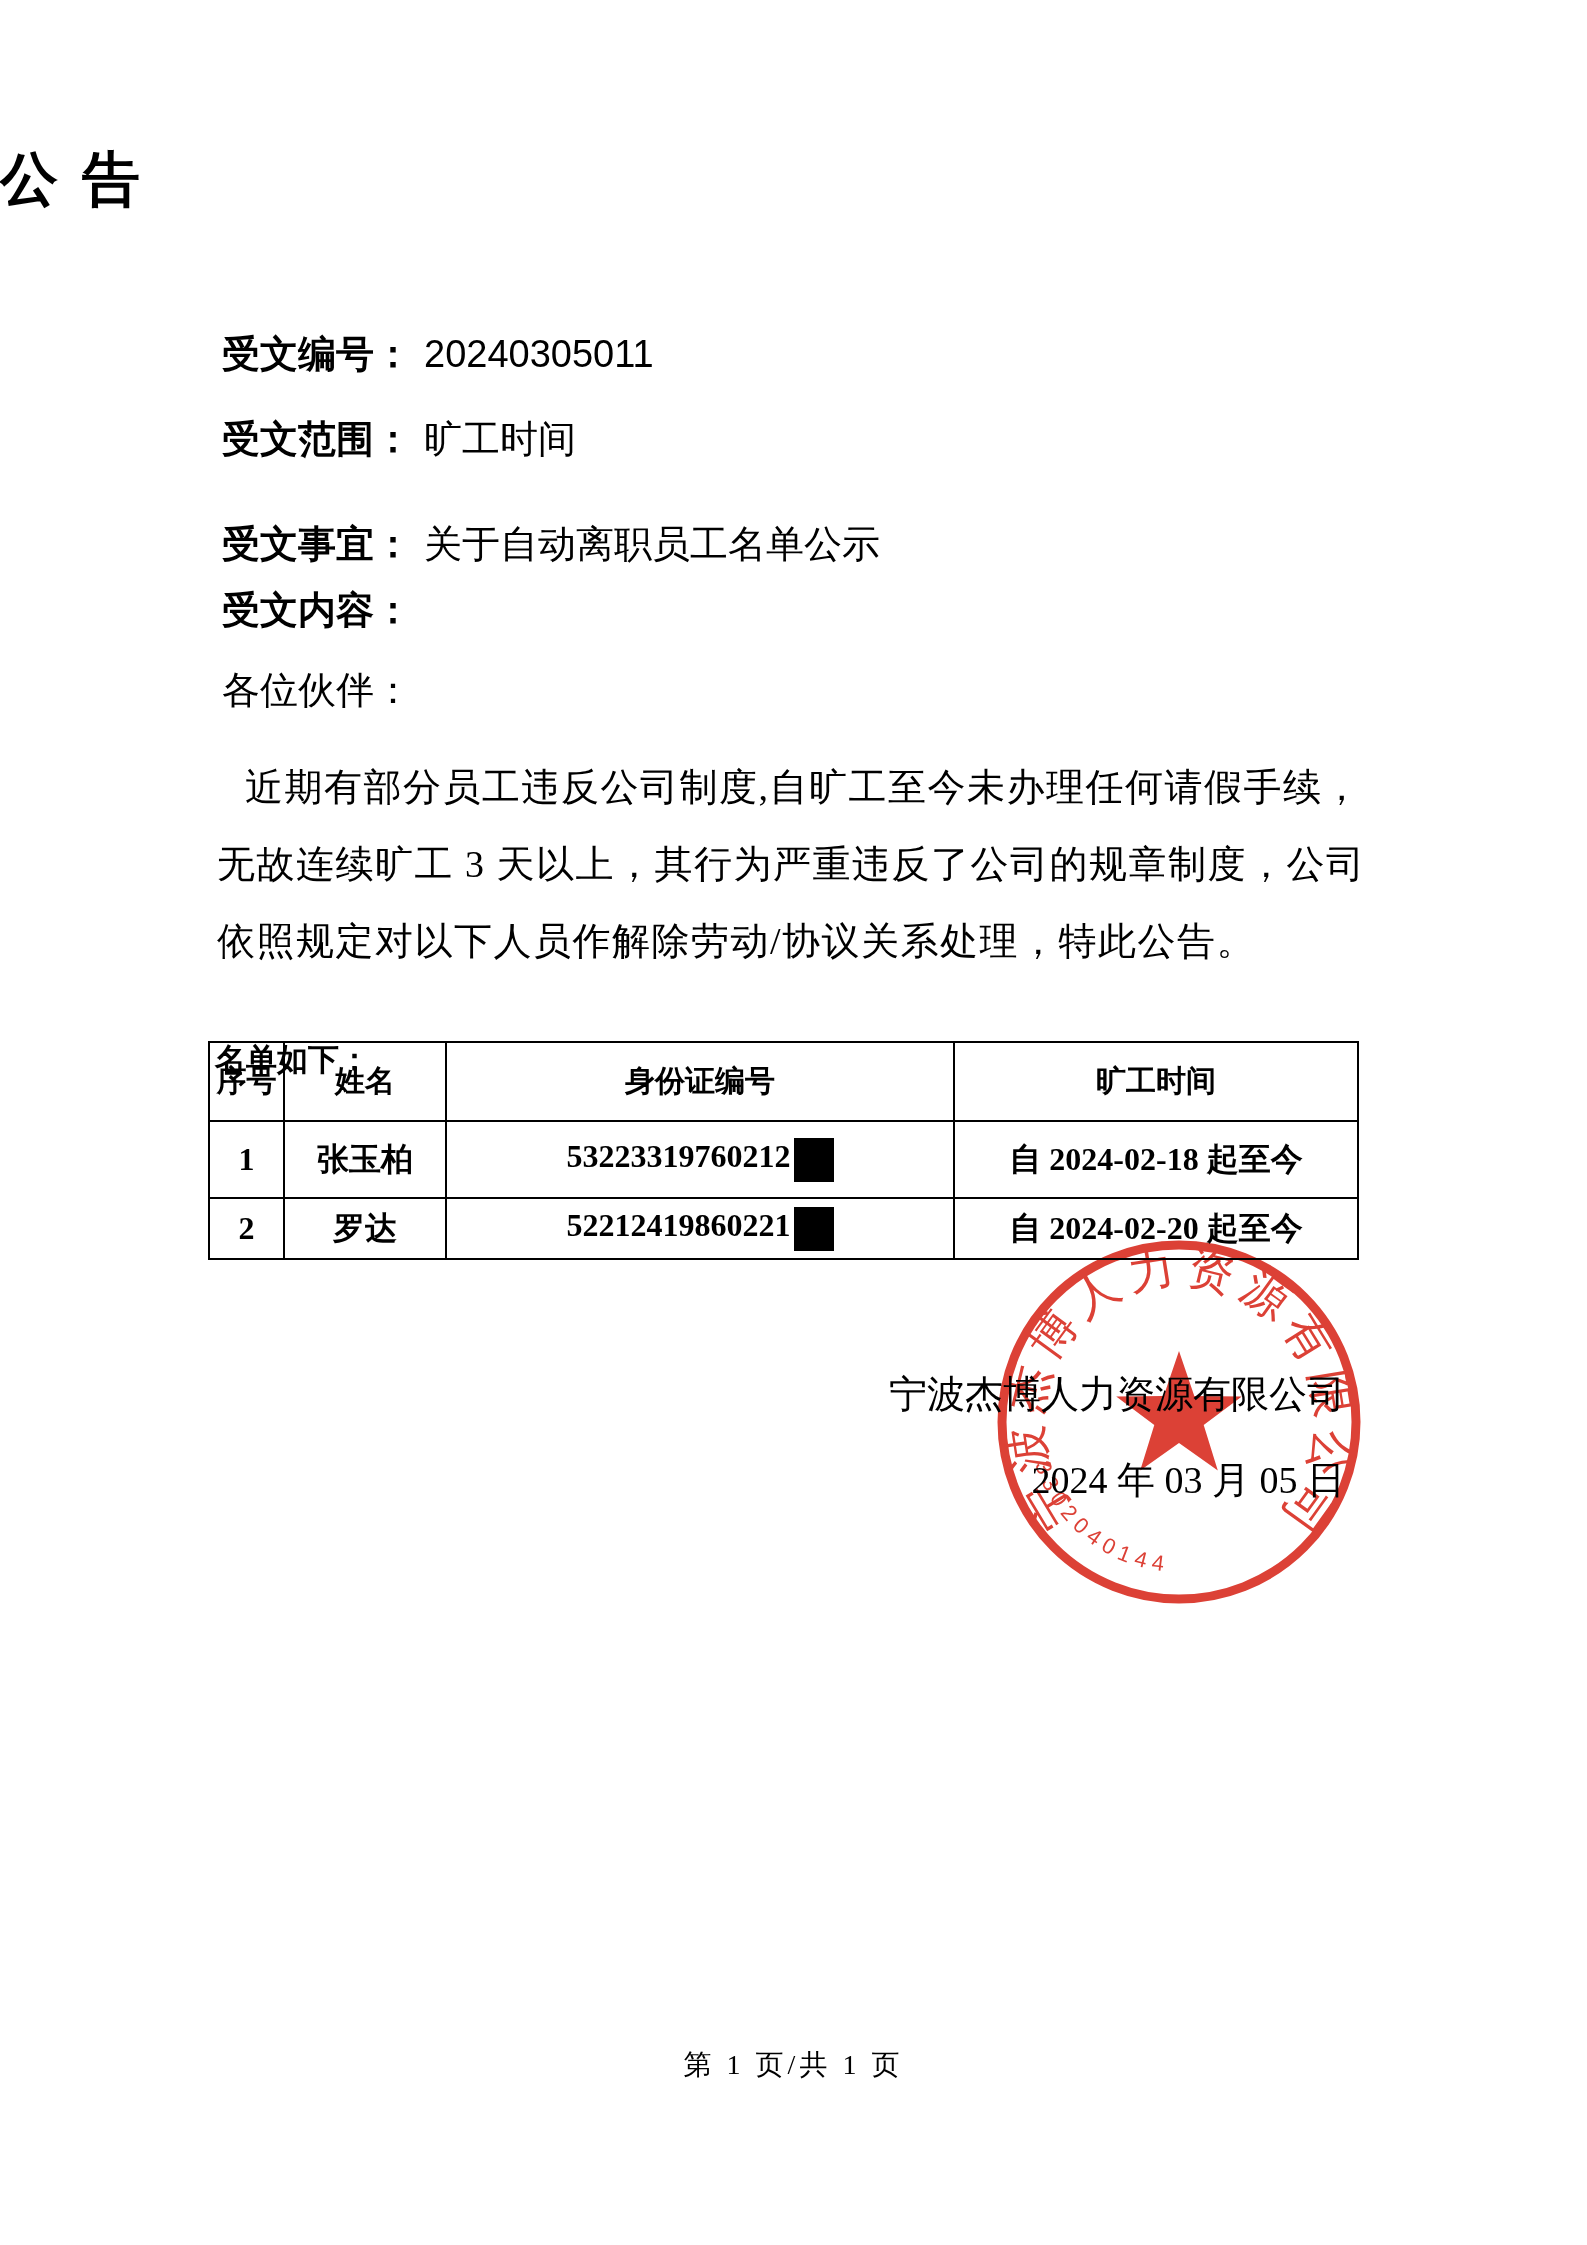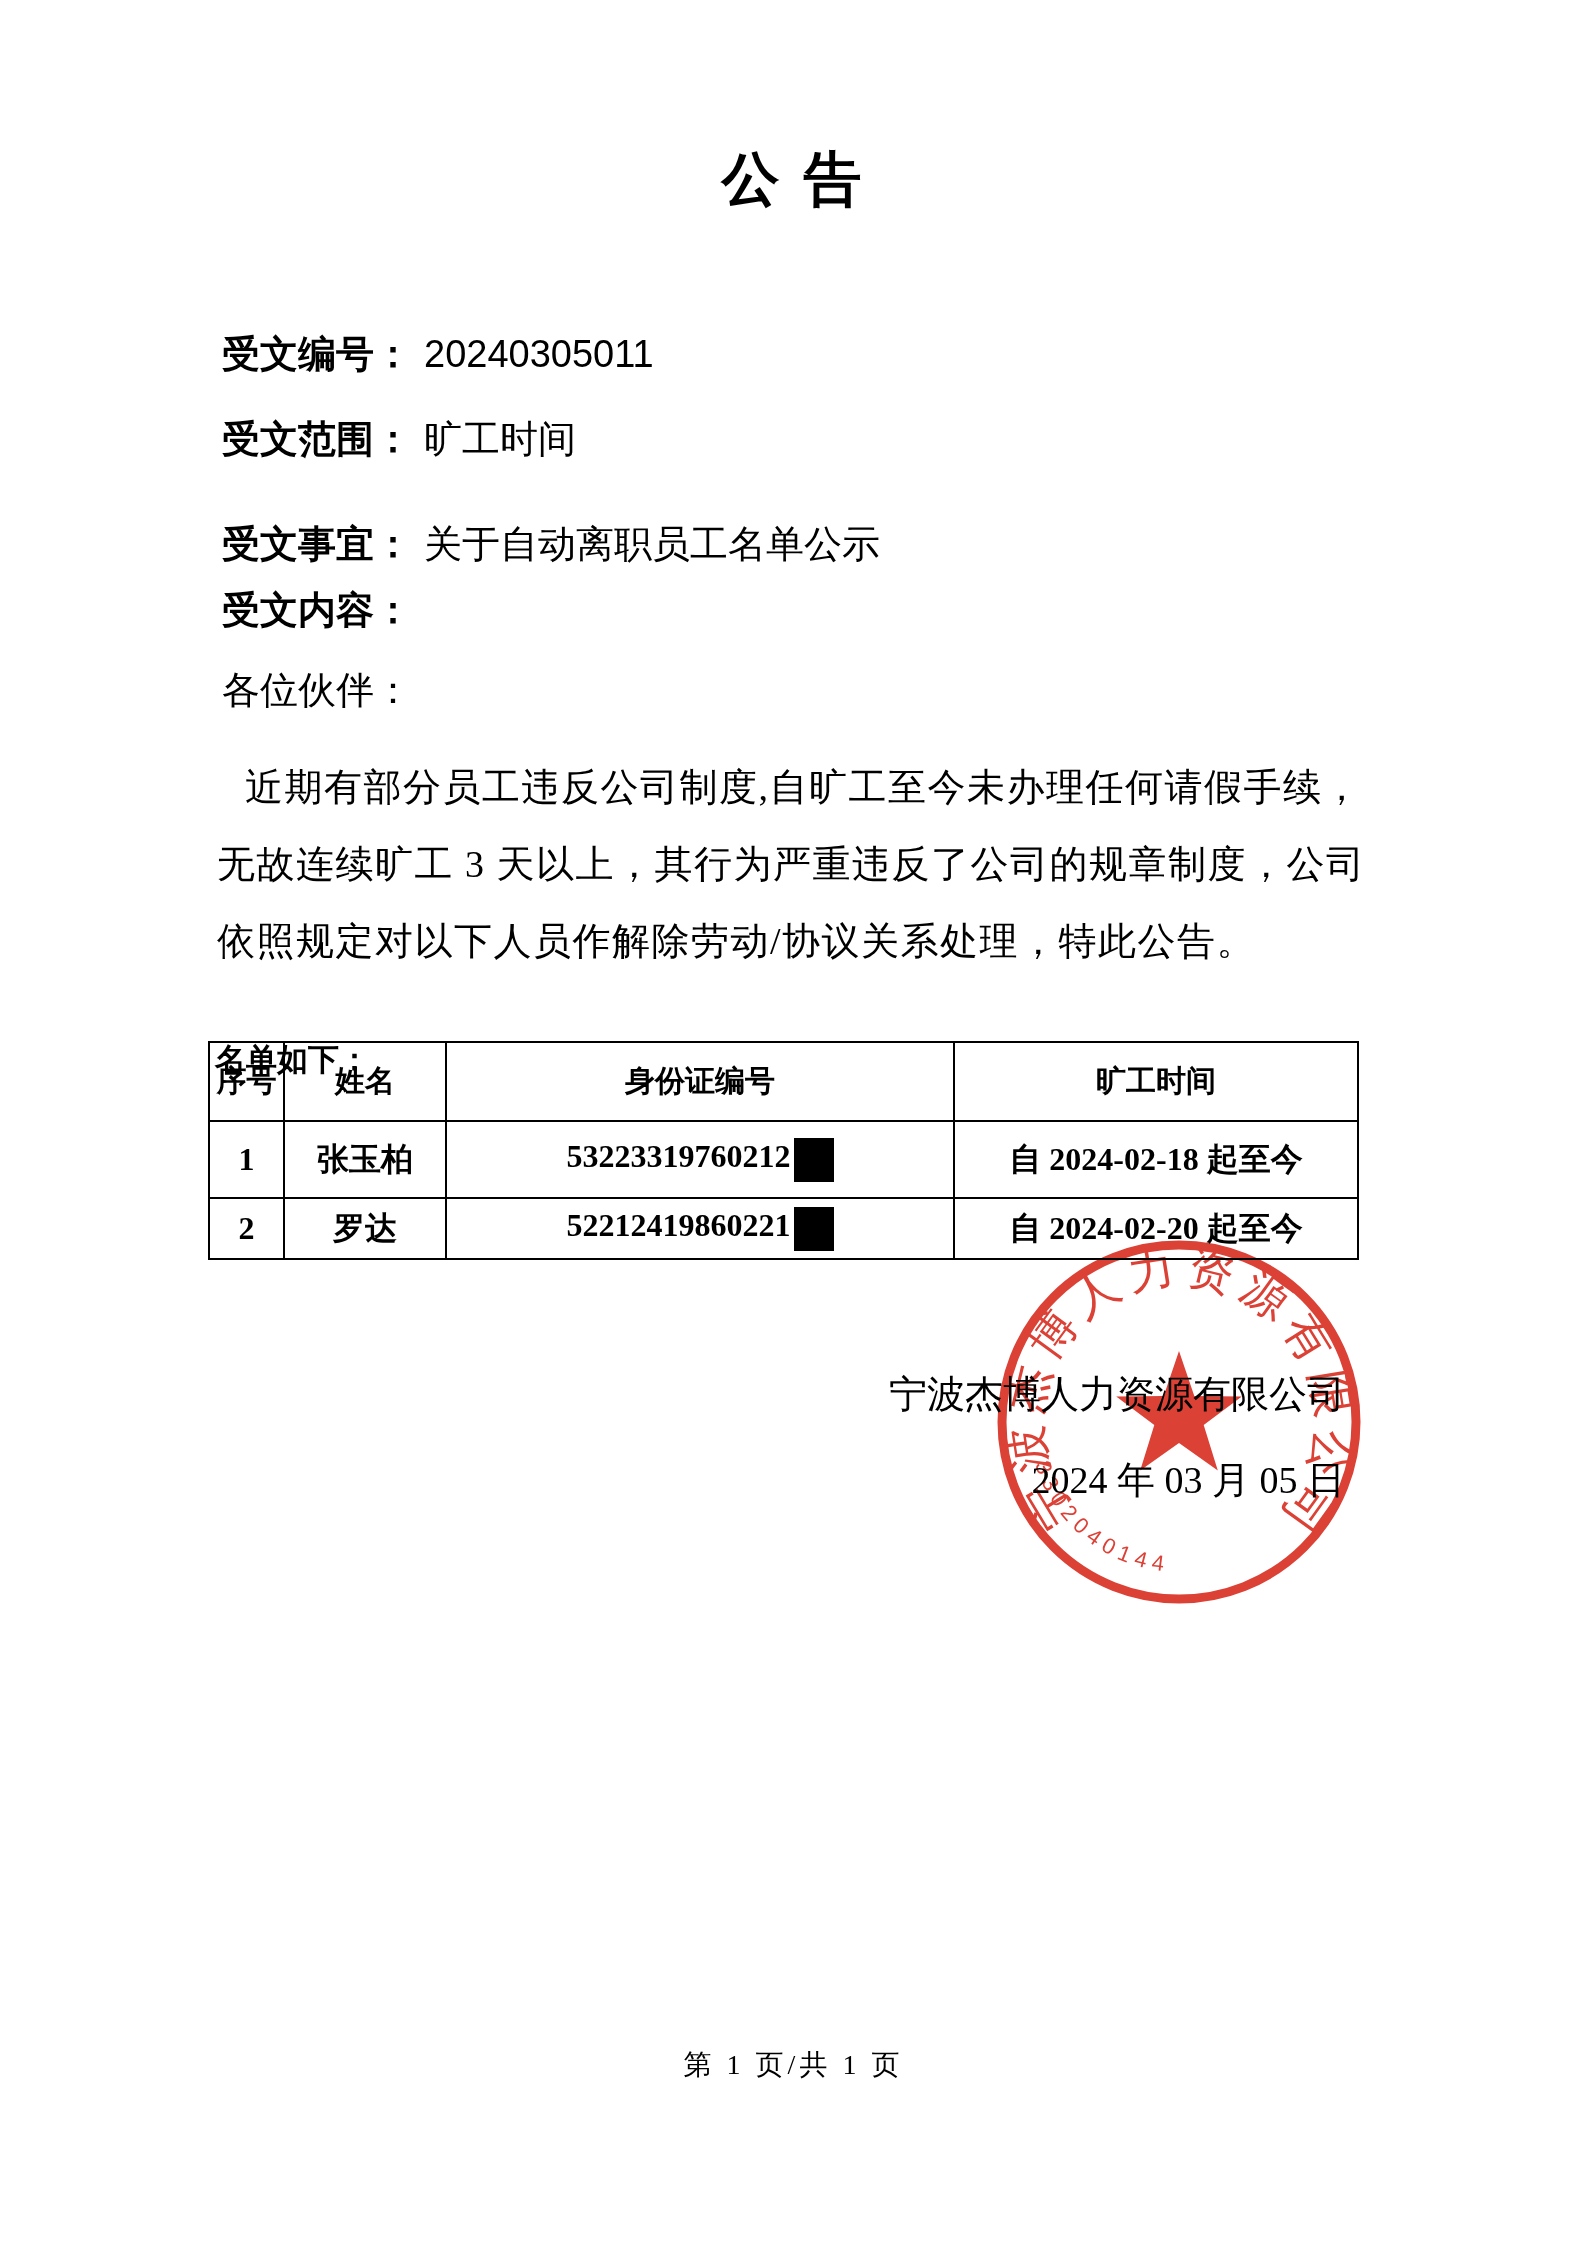--- a/index.html
+++ b/index.html
@@ -8,21 +8,21 @@
     width:1587px;
     height:2245px;
     background:#ffffff;
     color:#000;
     font-family:"Liberation Serif","DejaVu Serif",serif;
     overflow:hidden;
   }
   .doc-title{
     position:absolute;
     top:150px;left:0;width:100%;
-    text-align:center;
+    text-align:left;
     font-family:"Liberation Sans","DejaVu Sans",sans-serif;
     font-weight:700;
     font-size:58px;
     line-height:1;
     letter-spacing:4px;
   }
   .field-row{
     position:absolute;
     left:222px;
     font-size:38px;

